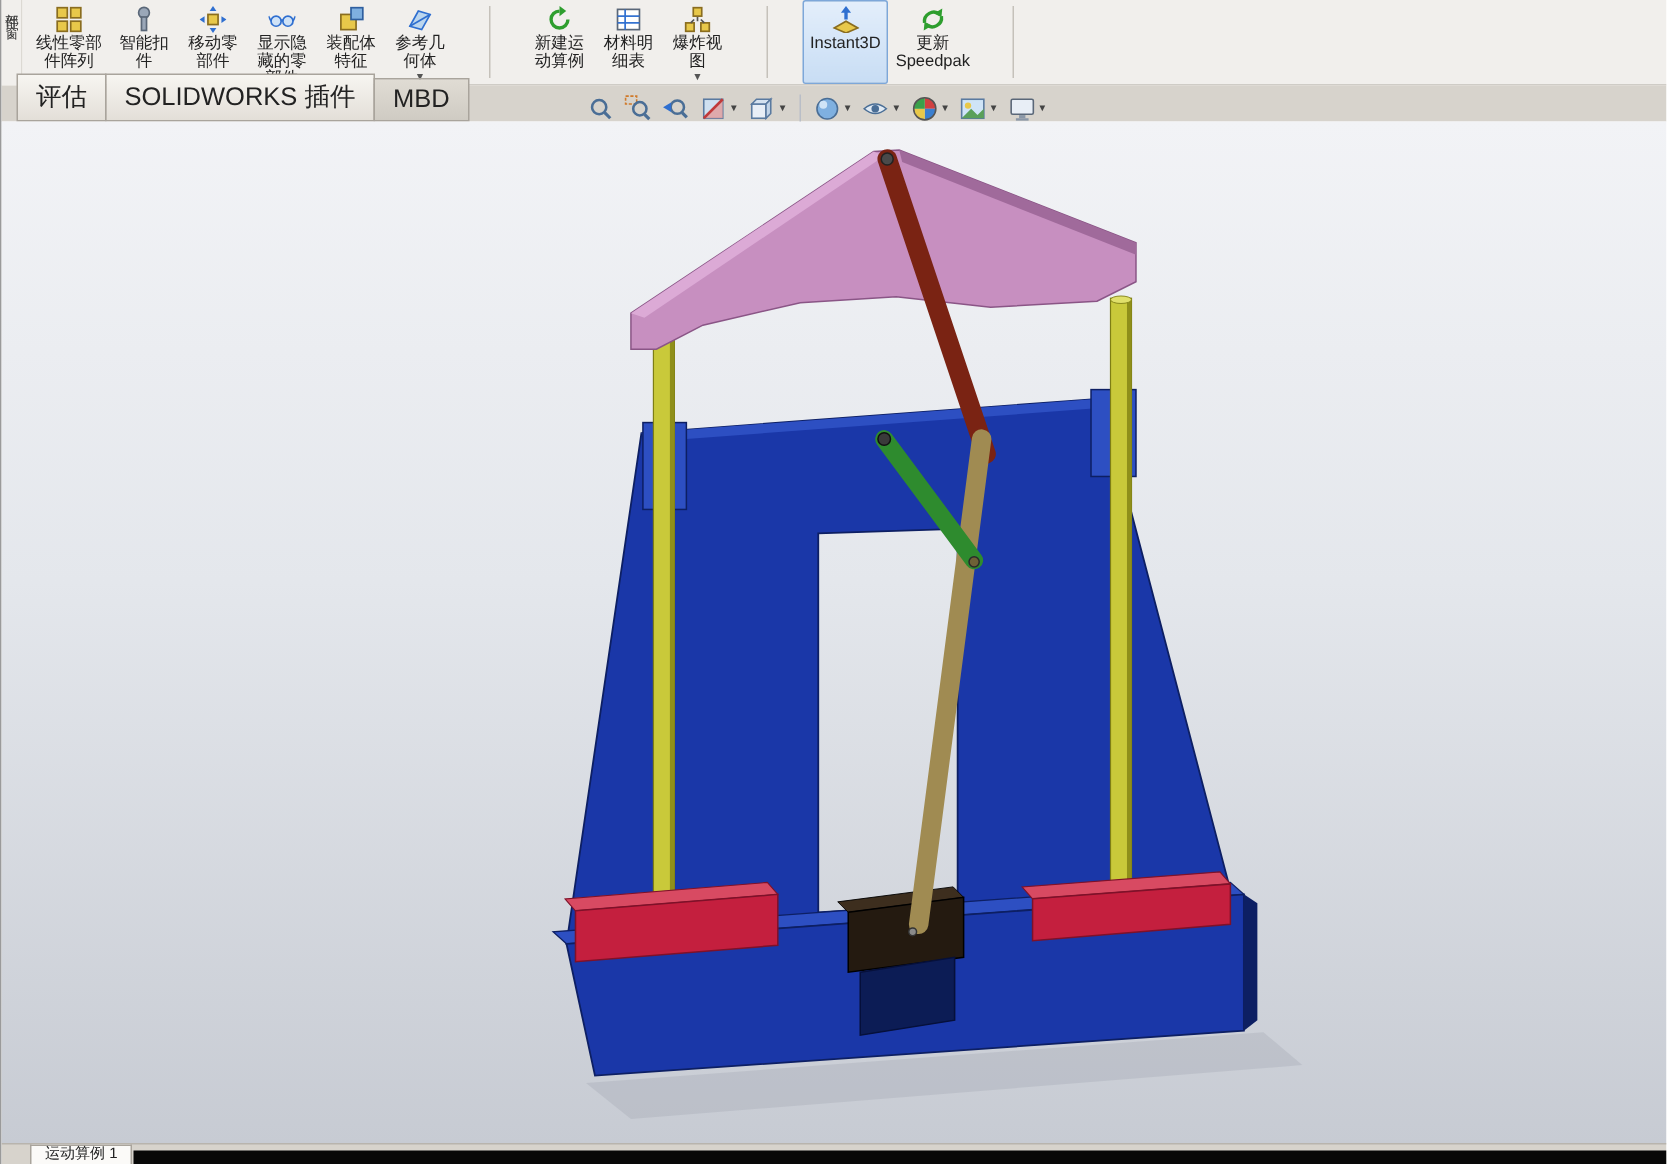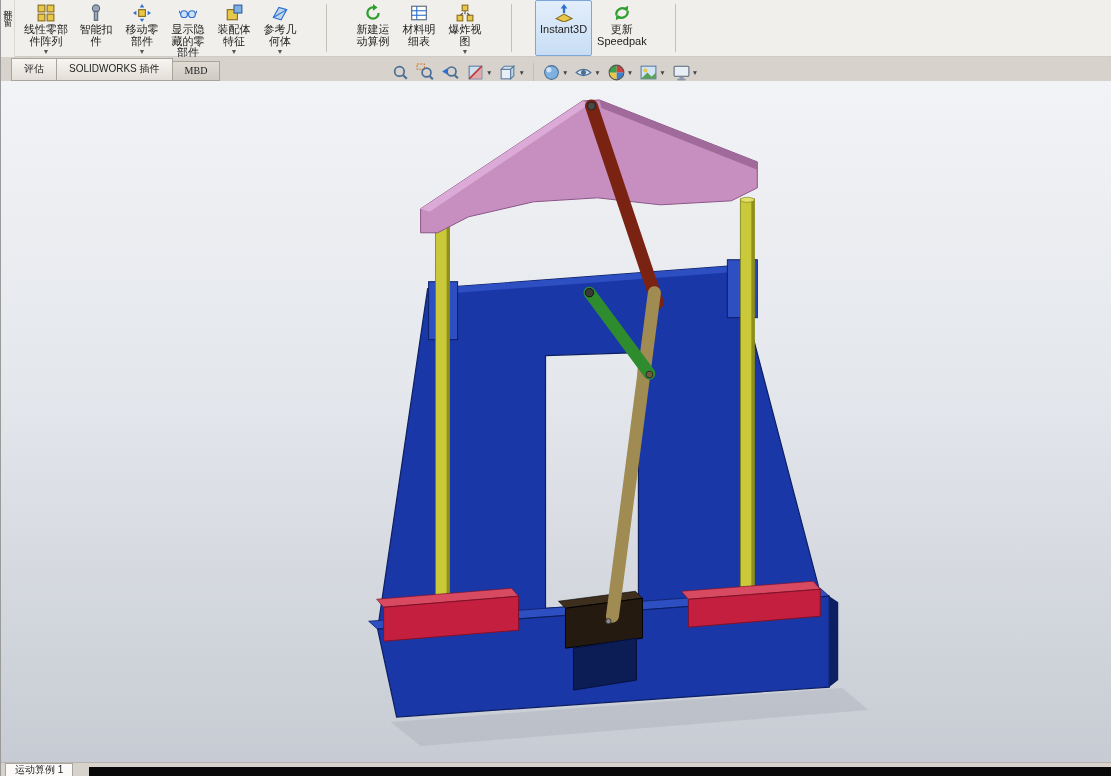--- a/index.html
+++ b/index.html
@@ -41,26 +41,26 @@
     text-align:center; color:#222; margin-top:2px;
   }
   .rdrop { font-size:7px; color:#555; line-height:8px; margin-top:1px; }
 
   
   #tabrow {
     position:absolute; left:0; top:57px; right:0; height:24px;
     background:#d7d3cc; display:flex; align-items:flex-end; padding-left:10px; gap:0;
   }
   .ctab {
-    font-size:10px; color:#222; padding:3px 12px 4px;
+    font-size:17px; color:#222; padding:3px 12px 4px;
     background:linear-gradient(#f7f5f1,#e3dfd8);
     border:1px solid #a9a49c; border-bottom:1px solid #a9a49c;
     margin-right:-1px; cursor:default;
   }
-  .ctab.dim { background:linear-gradient(#e0dcd4,#cfcbc3);font-family:Liberation Serif, serif; }
+  .ctab.dim { background:linear-gradient(#e0dcd4,#cfcbc3); }
 
   
   #headsup {
     position:absolute; left:388px; top:59px; height:26px;
     display:flex; align-items:center; gap:2px; z-index:5;
   }
   .hbtn { display:flex; align-items:center; padding:1px 2px; cursor:default; }
   .hicon { width:19px; height:19px; }
   .hicon svg { width:19px; height:19px; display:block; }
   .hdrop { font-size:6.5px; color:#444; margin-left:1px; }
@@ -75,21 +75,21 @@
 
   
   #statusbar {
     position:absolute; left:0; bottom:0; right:0; height:14px;
     background:#d7d3cc; border-top:1px solid #b8b4ad;
     display:flex; align-items:center;
   }
   .stab {
     font-size:10px; line-height:12px; color:#222; background:#fbfaf8;
     border:1px solid #a9a49c; border-bottom:none;
-    padding:0 9px; margin-left:4px; height:13px; cursor:default;
+    padding:0 9px; margin-left:19px; height:13px; cursor:default;
   }
   #taskbar-strip {
     position:absolute; left:88px; right:0; bottom:0; height:9px; background:#080808;
   }
 </style>
 </head>
 <body>
 
 <div id="left-strip">
     <span class="vfrag">部件</span>

